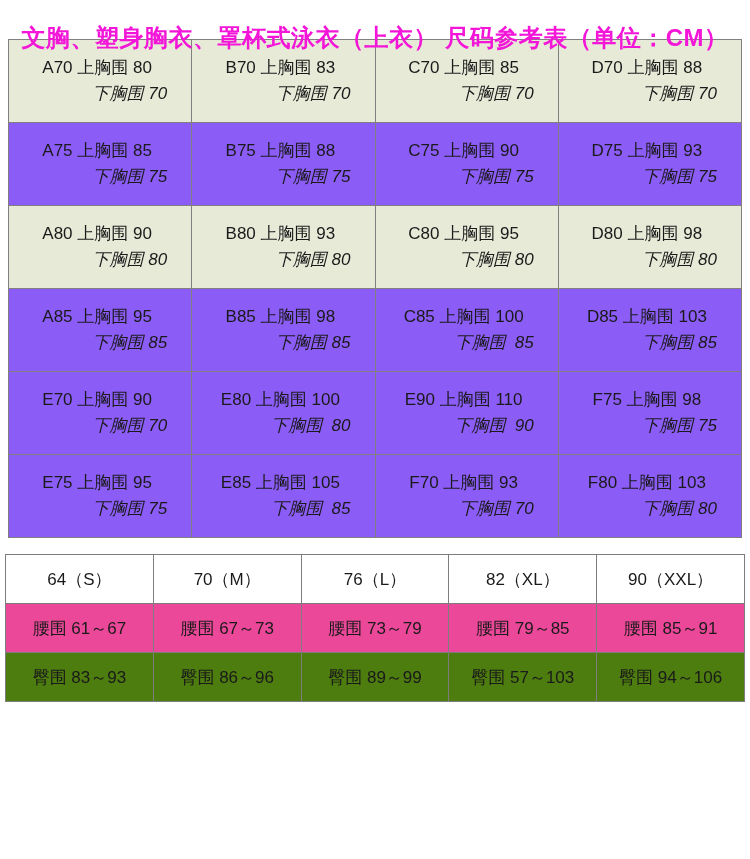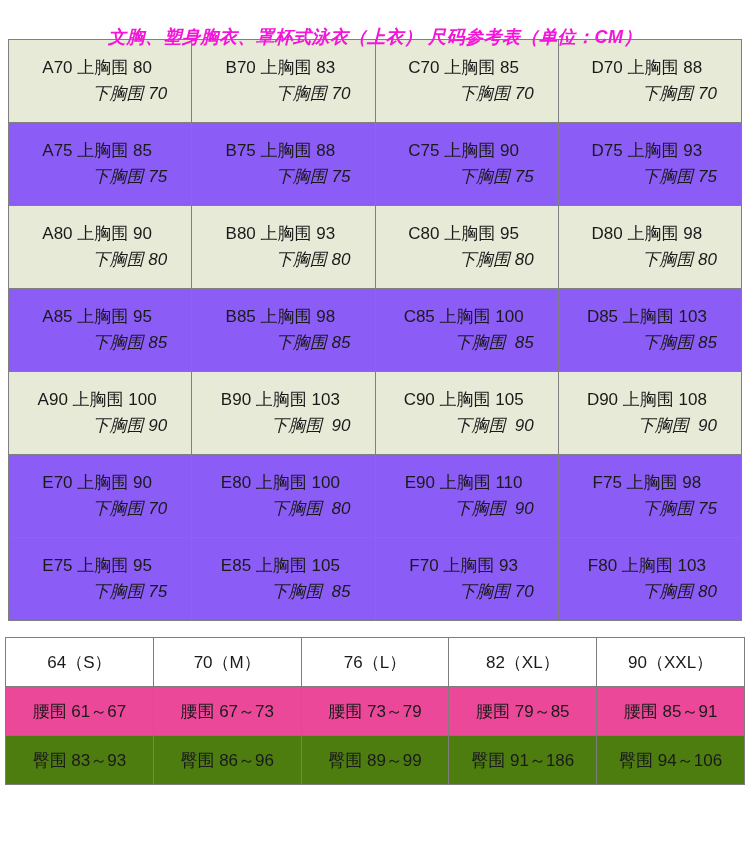--- a/index.html
+++ b/index.html
@@ -16,26 +16,25 @@
   .page {
     width: 750px;
     height: 859px;
     position: relative;
     box-sizing: border-box;
   }
 
   
   .chart-title {
     color: #f416d8;
-    font-size: 18px;
+    font-size: 24px;
     font-weight: bold;
     text-align: center;
     letter-spacing: 0.5px;
     white-space: nowrap;
-    font-style: italic;
   }
   #bra-title {
     padding-top: 21px;
     padding-bottom: 0;
     height: 39px;
     line-height: 33px;
     box-sizing: border-box;
   }
   #bottom-title {
     height: 43px;
@@ -178,38 +177,20 @@
           </td>
           <td>
             <span class="cell-line1">C85 上胸围 100</span>
             <span class="cell-line2">下胸围  85</span>
           </td>
           <td>
             <span class="cell-line1">D85 上胸围 103</span>
             <span class="cell-line2">下胸围 85</span>
           </td>
         </tr>
-        <tr class="shaded">
-          <td>
-            <span class="cell-line1">A90 上胸围 100</span>
-            <span class="cell-line2">下胸围 90</span>
-          </td>
-          <td>
-            <span class="cell-line1">B90 上胸围 103</span>
-            <span class="cell-line2">下胸围  90</span>
-          </td>
-          <td>
-            <span class="cell-line1">C90 上胸围 105</span>
-            <span class="cell-line2">下胸围  90</span>
-          </td>
-          <td>
-            <span class="cell-line1">D90 上胸围 108</span>
-            <span class="cell-line2">下胸围  90</span>
-          </td>
-        </tr>
         <tr>
           <td>
             <span class="cell-line1">E70 上胸围 90</span>
             <span class="cell-line2">下胸围 70</span>
           </td>
           <td>
             <span class="cell-line1">E80 上胸围 100</span>
             <span class="cell-line2">下胸围  80</span>
           </td>
           <td>
@@ -256,19 +237,19 @@
           <td>腰围 61～67</td>
           <td>腰围 67～73</td>
           <td>腰围 73～79</td>
           <td>腰围 79～85</td>
           <td>腰围 85～91</td>
         </tr>
         <tr class="">
           <td>臀围 83～93</td>
           <td>臀围 86～96</td>
           <td>臀围 89～99</td>
-          <td>臀围 91～186</td>
+          <td>臀围 57～103</td>
           <td>臀围 94～106</td>
         </tr>
       </tbody>
   </table>
 
 </div>
 
 </body></html>

